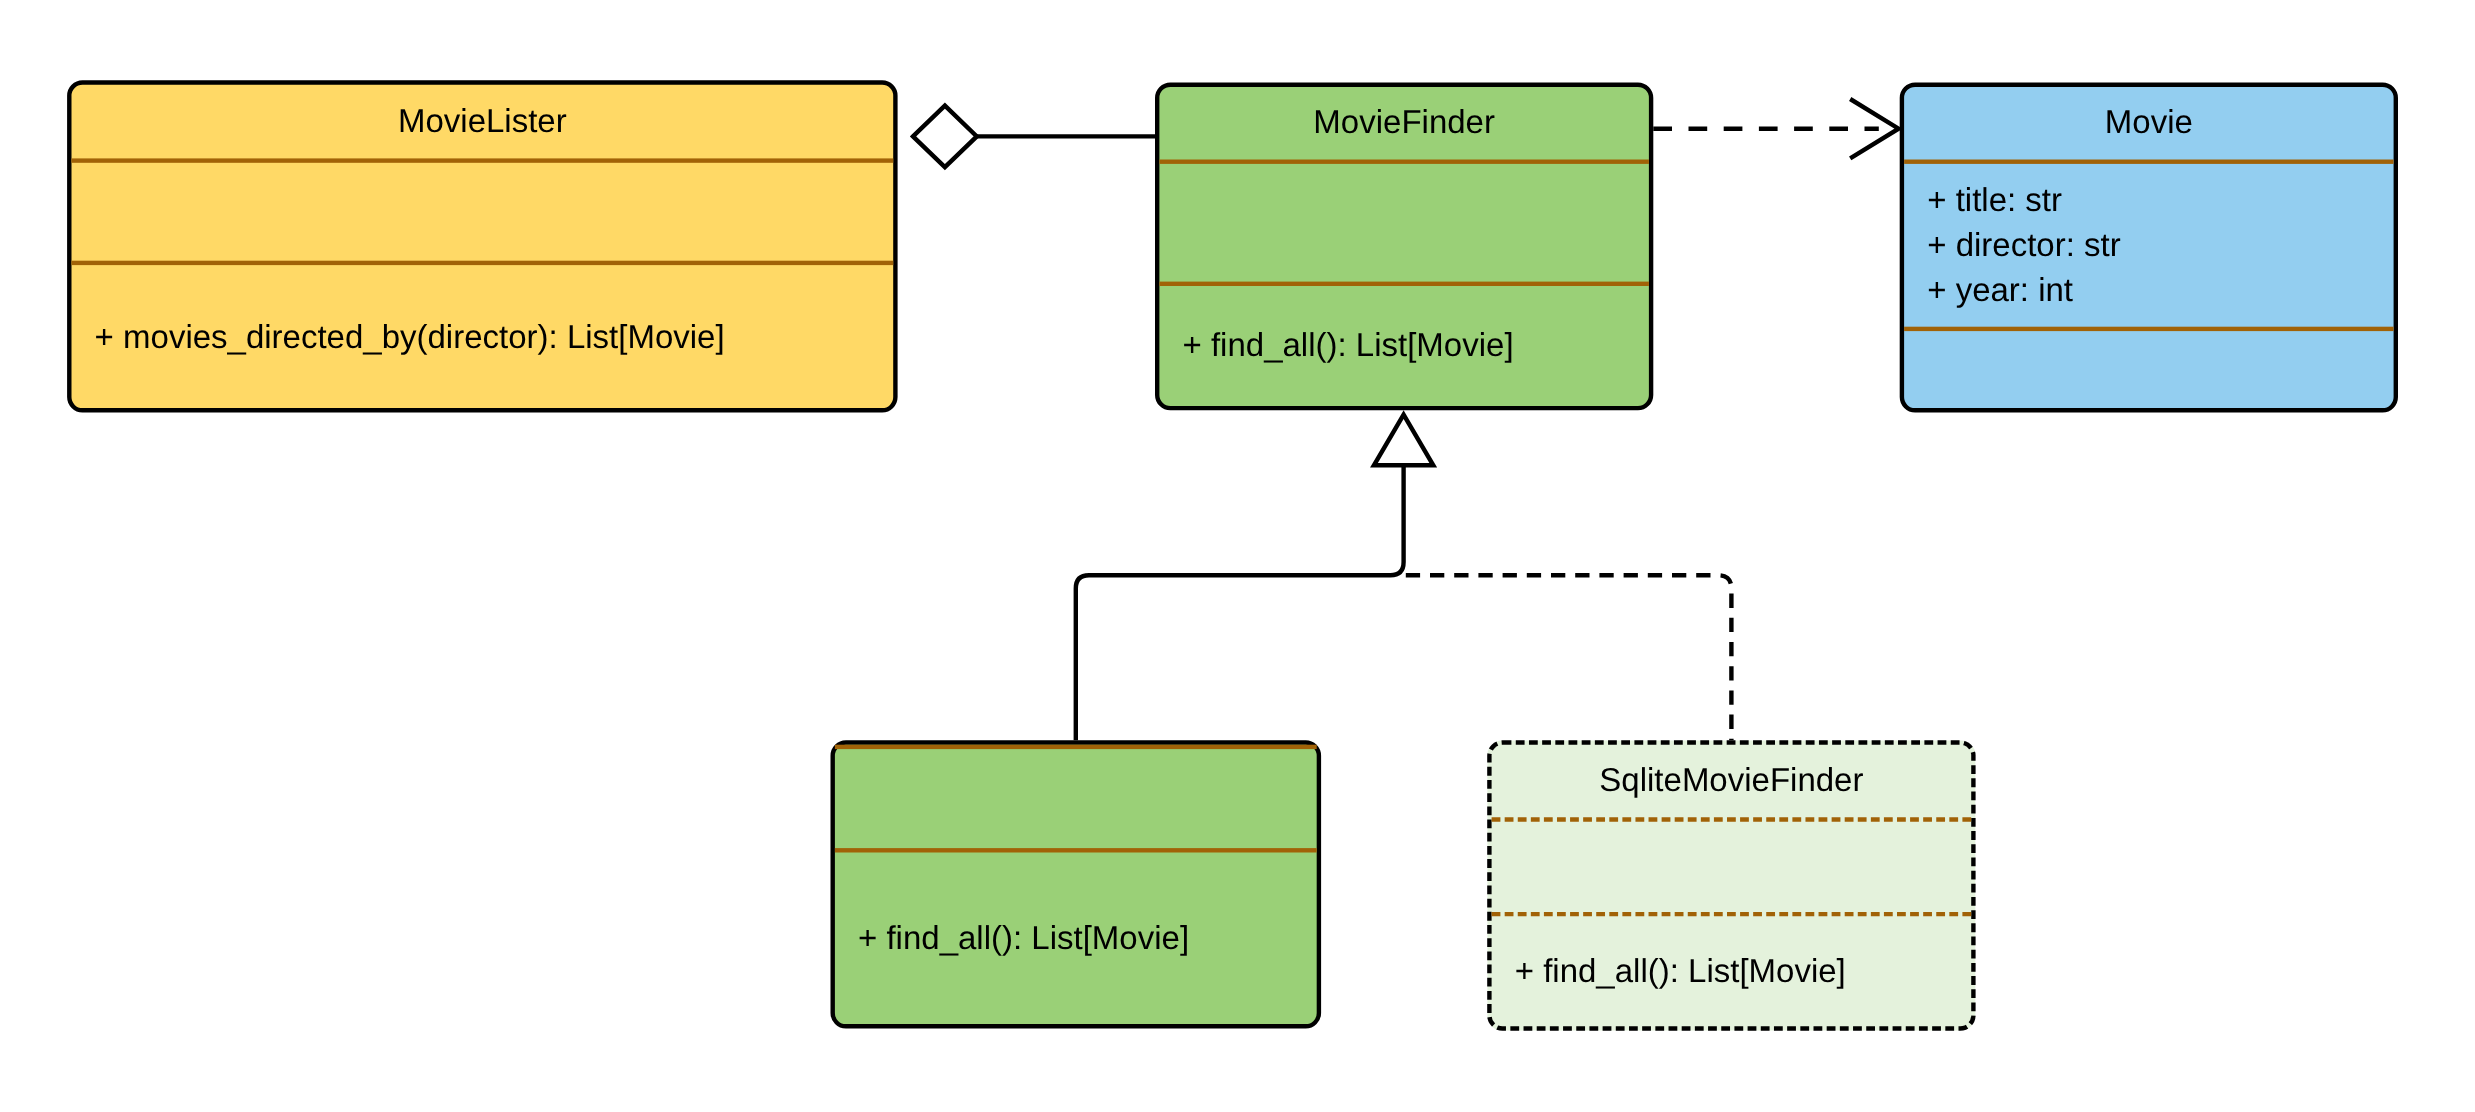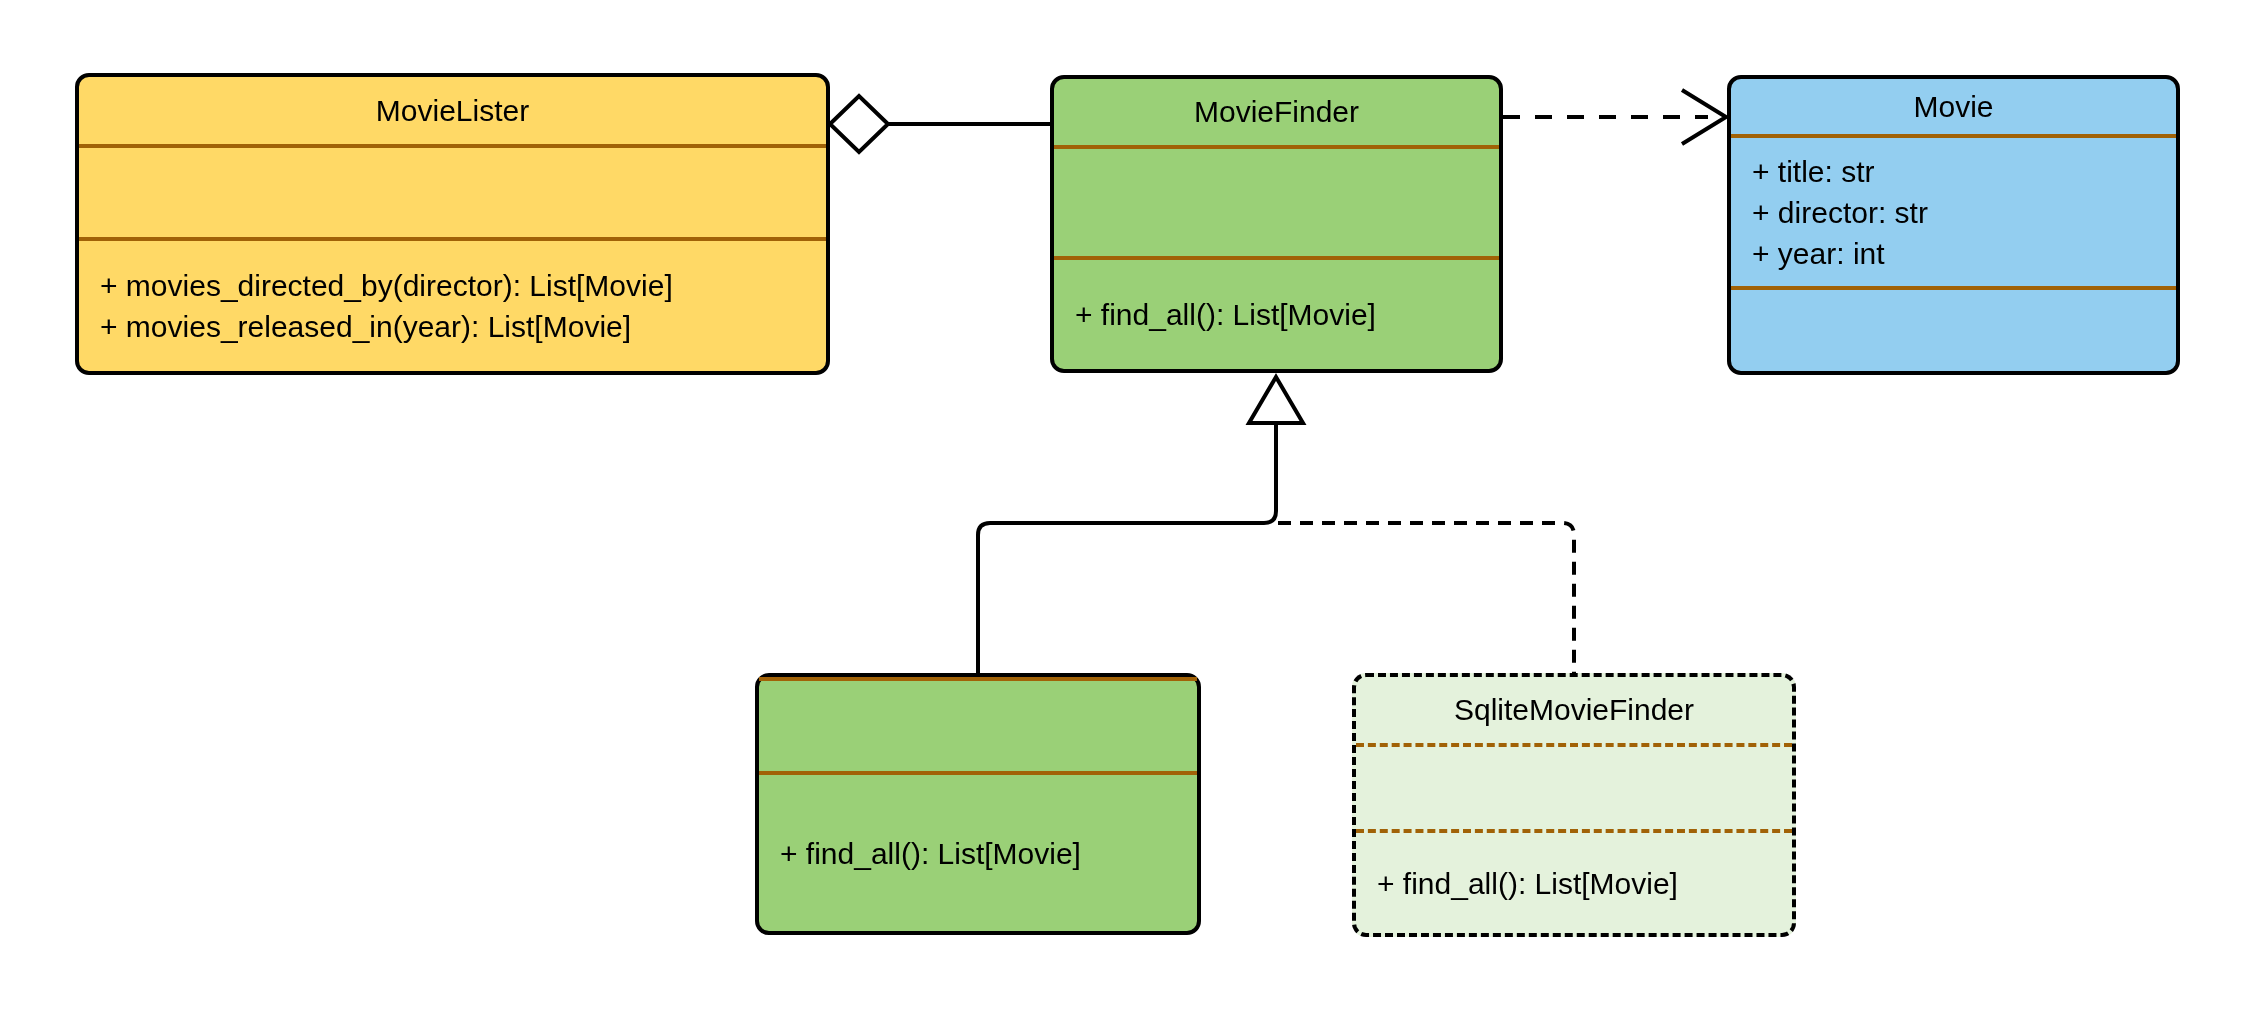--- a/index.html
+++ b/index.html
@@ -48,28 +48,28 @@
     flex: 1 1 auto;
     display: flex;
     flex-direction: column;
     justify-content: center;
     padding-left: 21px;
     font-size: 30px;
     line-height: 41px;
     white-space: nowrap;
   }
   
-  .box-movie-lister        { left: 75px;   top: 73px;  width: 755px; height: 302px; }
+  .box-movie-lister        { left: 61px;   top: 73px;  width: 755px; height: 302px; }
   .box-movie-lister   .c1  { height: 67px; }
   .box-movie-lister   .c2  { height: 93px; }
   .box-movie-finder        { left: 1050px; top: 75px;  width: 453px; height: 298px; }
   .box-movie-finder   .c1  { height: 66px; }
   .box-movie-finder   .c2  { height: 111px; }
   .box-movie               { left: 1727px; top: 75px;  width: 453px; height: 300px; }
-  .box-movie          .c1  { height: 55px; }
+  .box-movie          .c1  { height: 66px; }
   .box-movie          .c2  { height: 152px; flex: 0 0 auto; }
   .box-movie          .c3  { flex: 1 1 auto; }
   .box-csv-movie-finder    { left: 755px;  top: 673px; width: 446px; height: 262px; }
   .box-csv-movie-finder .c1 { height: 66px; }
   .box-csv-movie-finder .c2 { height: 94px; }
   .box-sqlite-movie-finder { left: 1352px; top: 673px; width: 444px; height: 264px; }
   .box-sqlite-movie-finder .c1 { height: 66px; }
   .box-sqlite-movie-finder .c2 { height: 86px; }
 </style>
 </head>
@@ -89,21 +89,20 @@
     
     <path d="M 1278 523 H 1562 Q 1574 523 1574 535 V 673" fill="none" stroke="#000000" stroke-width="4" stroke-dasharray="13 9"></path>
     <polygon points="1276,377 1303,423 1249,423" fill="#FFFFFF" stroke="#000000" stroke-width="4" stroke-linejoin="miter"></polygon>
   </svg>
 
   <div class="uml-class box-movie-lister" style="background-color: rgb(255, 217, 102);">
     <div class="compartment title-compartment c1">MovieLister</div>
     <div class="compartment divided c2"></div>
     <div class="compartment divided members-compartment c3">
       <div class="member">+ movies_directed_by(director): List[Movie]</div>
-      <div class="member">+ movies_released_in(year): List[Movie]</div>
     </div>
   </div>
 
   <div class="uml-class box-movie-finder" style="background-color: rgb(154, 208, 119);">
     <div class="compartment title-compartment c1">MovieFinder</div>
     <div class="compartment divided c2"></div>
     <div class="compartment divided members-compartment c3">
       <div class="member">+ find_all(): List[Movie]</div>
     </div>
   </div>

